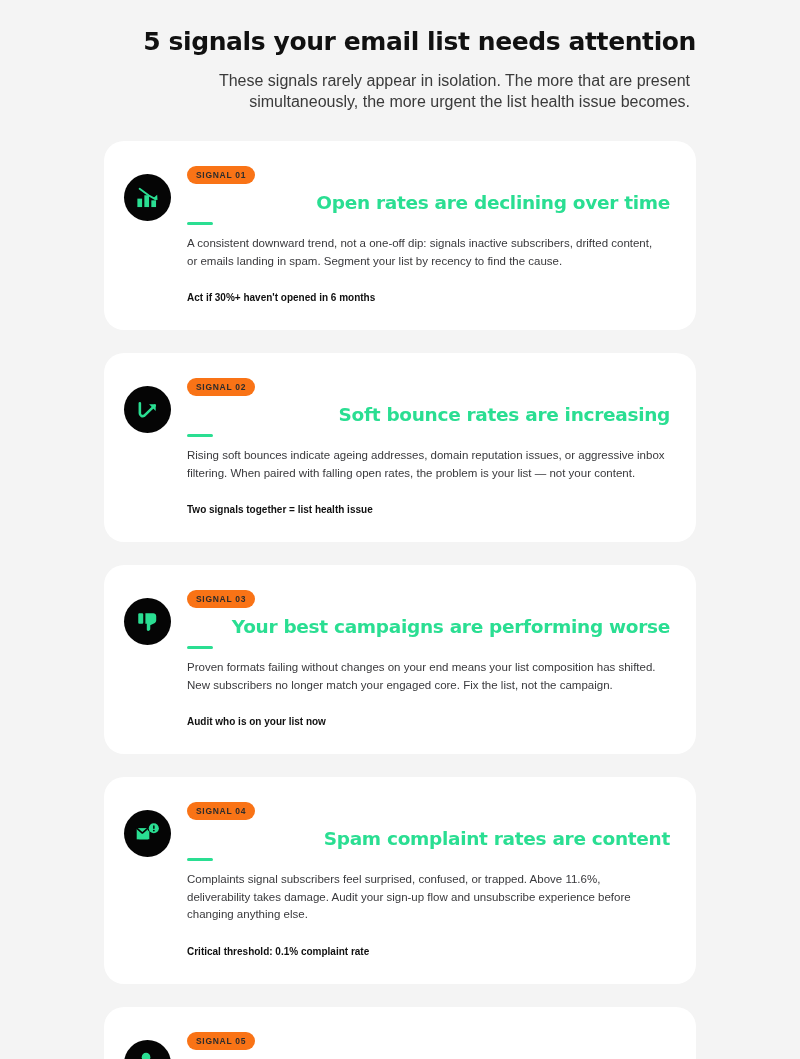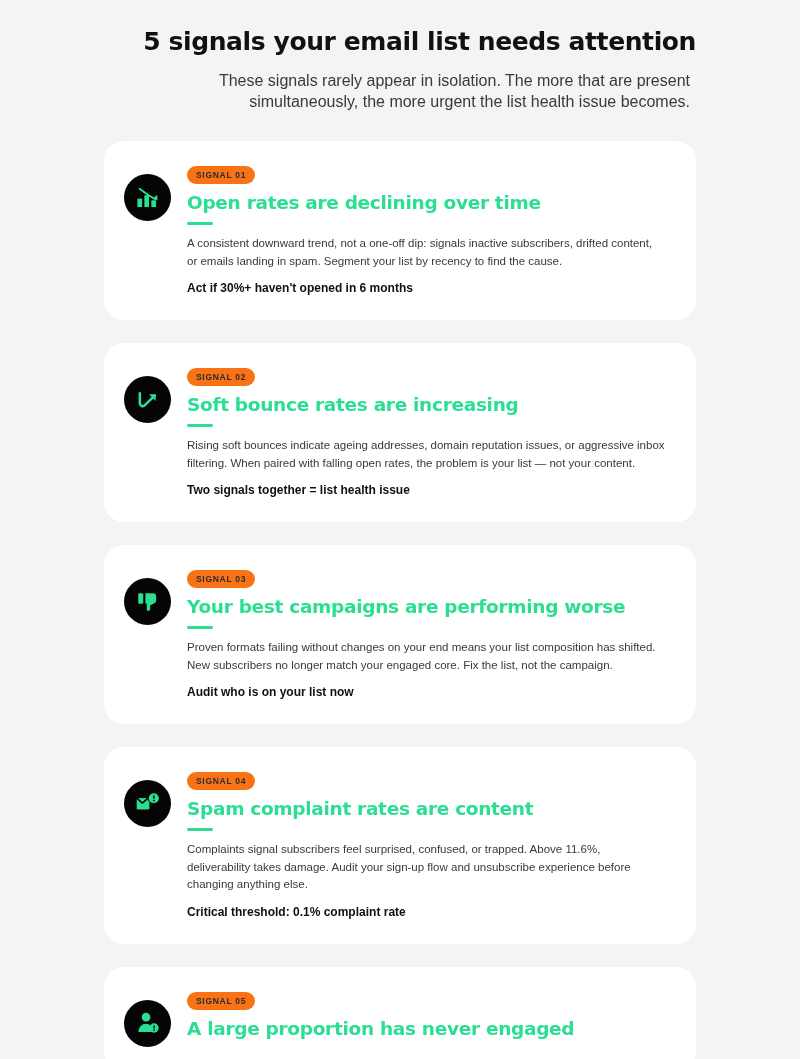--- a/index.html
+++ b/index.html
@@ -88,41 +88,42 @@
     line-height: 11px;
   }
   .card-heading {
     font-family: "DejaVu Sans", sans-serif;
     font-size: 18.5px;
     line-height: 24px;
     font-weight: 700;
     letter-spacing: -0.3px;
     color: #2ade92;
     margin: 7px 0 0 0;
+    text-align: right;
   }
   .heading-rule {
     width: 26px;
     height: 3px;
     border-radius: 2px;
     background: #2ade92;
     margin: 7px 0 10px 0;
   }
   .card-text {
     font-size: 11.5px;
     line-height: 17.5px;
     color: #39393c;
     margin: 0;
     max-width: 478px;
   }
   .card-note {
-    font-size: 12px;
+    font-size: 10px;
     line-height: 16px;
     font-weight: 700;
     color: #101010;
-    margin: 10px 0 0 0;
+    margin: 20px 0 0 0;
   }
 </style>
 </head>
 <body>
 
 <div class="page">
 
   <div class="header">
     <h1 class="page-title">5 signals your email list needs attention</h1>
     <p class="page-subtitle">These signals rarely appear in isolation. The more that are present simultaneously, the more urgent the list health issue becomes.</p>

